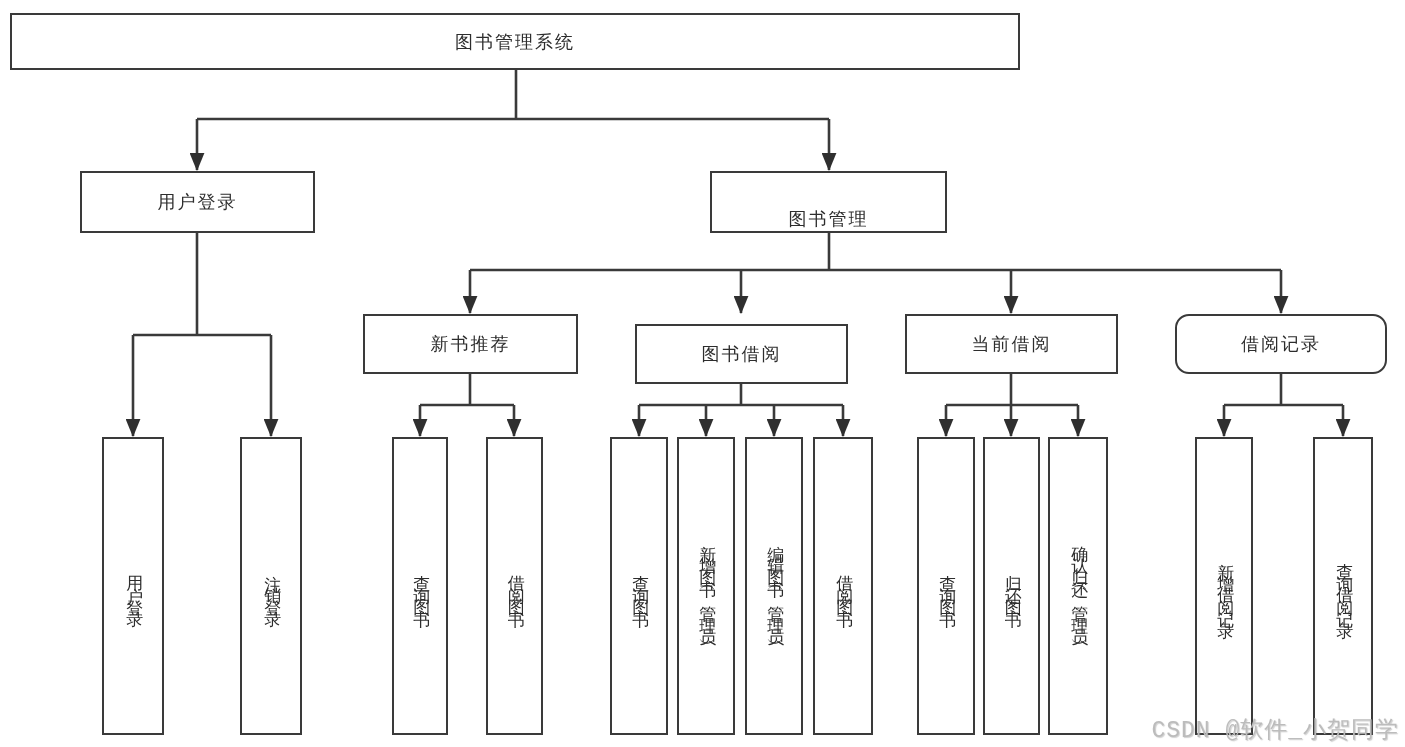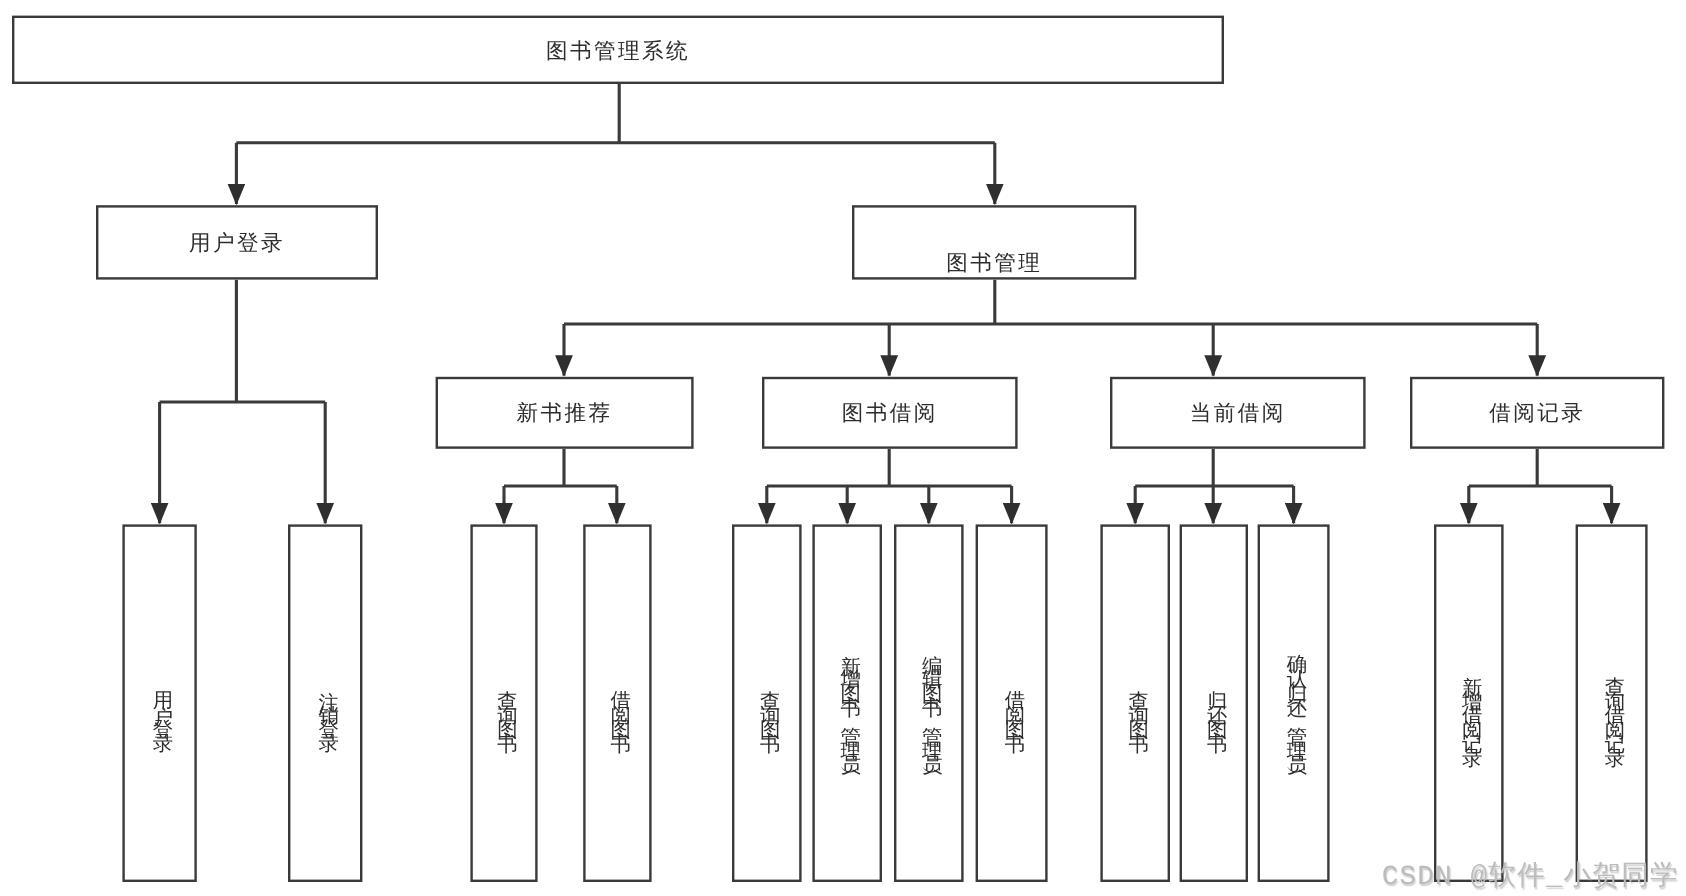--- a/index.html
+++ b/index.html
@@ -53,23 +53,23 @@
     line-height: 1.1;
     color: #2d2d2d;
   }
   
   #box-root   { left: 10px;   top: 13px;  width: 1010px; height: 57px; }
   
   #box-user-login { left: 80px;  top: 171px; width: 235px; height: 62px; }
   #box-book-mgmt  { left: 710px; top: 171px; width: 237px; height: 62px; align-items: flex-end; }
   
   #box-new-book-rec   { left: 363px;  top: 314px; width: 215px; height: 60px; }
-  #box-book-borrow    { left: 635px;  top: 314px; width: 213px; height: 60px; }
-  #box-current-borrow { left: 925px;  top: 314px; width: 213px; height: 60px; text-align: right; }
-  #box-borrow-record  { left: 1175px; top: 314px; width: 212px; height: 60px; }
+  #box-book-borrow    { left: 635px;  top: 324px; width: 213px; height: 60px; }
+  #box-current-borrow { left: 905px;  top: 314px; width: 213px; height: 60px; text-align: right; }
+  #box-borrow-record  { left: 1175px; top: 314px; width: 212px; height: 60px; border-radius: 14px; }
   
   #leaf-user-login  { left: 102px;  width: 62px; }
   #leaf-logout      { left: 240px;  width: 62px; }
   #leaf-rec-query   { left: 392px;  width: 56px; }
   #leaf-rec-borrow  { left: 486px;  width: 57px; }
   #leaf-bb-query    { left: 610px;  width: 58px; }
   #leaf-bb-add      { left: 677px;  width: 58px; }
   #leaf-bb-edit     { left: 745px;  width: 58px; }
   #leaf-bb-borrow   { left: 813px;  width: 60px; }
   #leaf-cb-query    { left: 917px;  width: 58px; }

